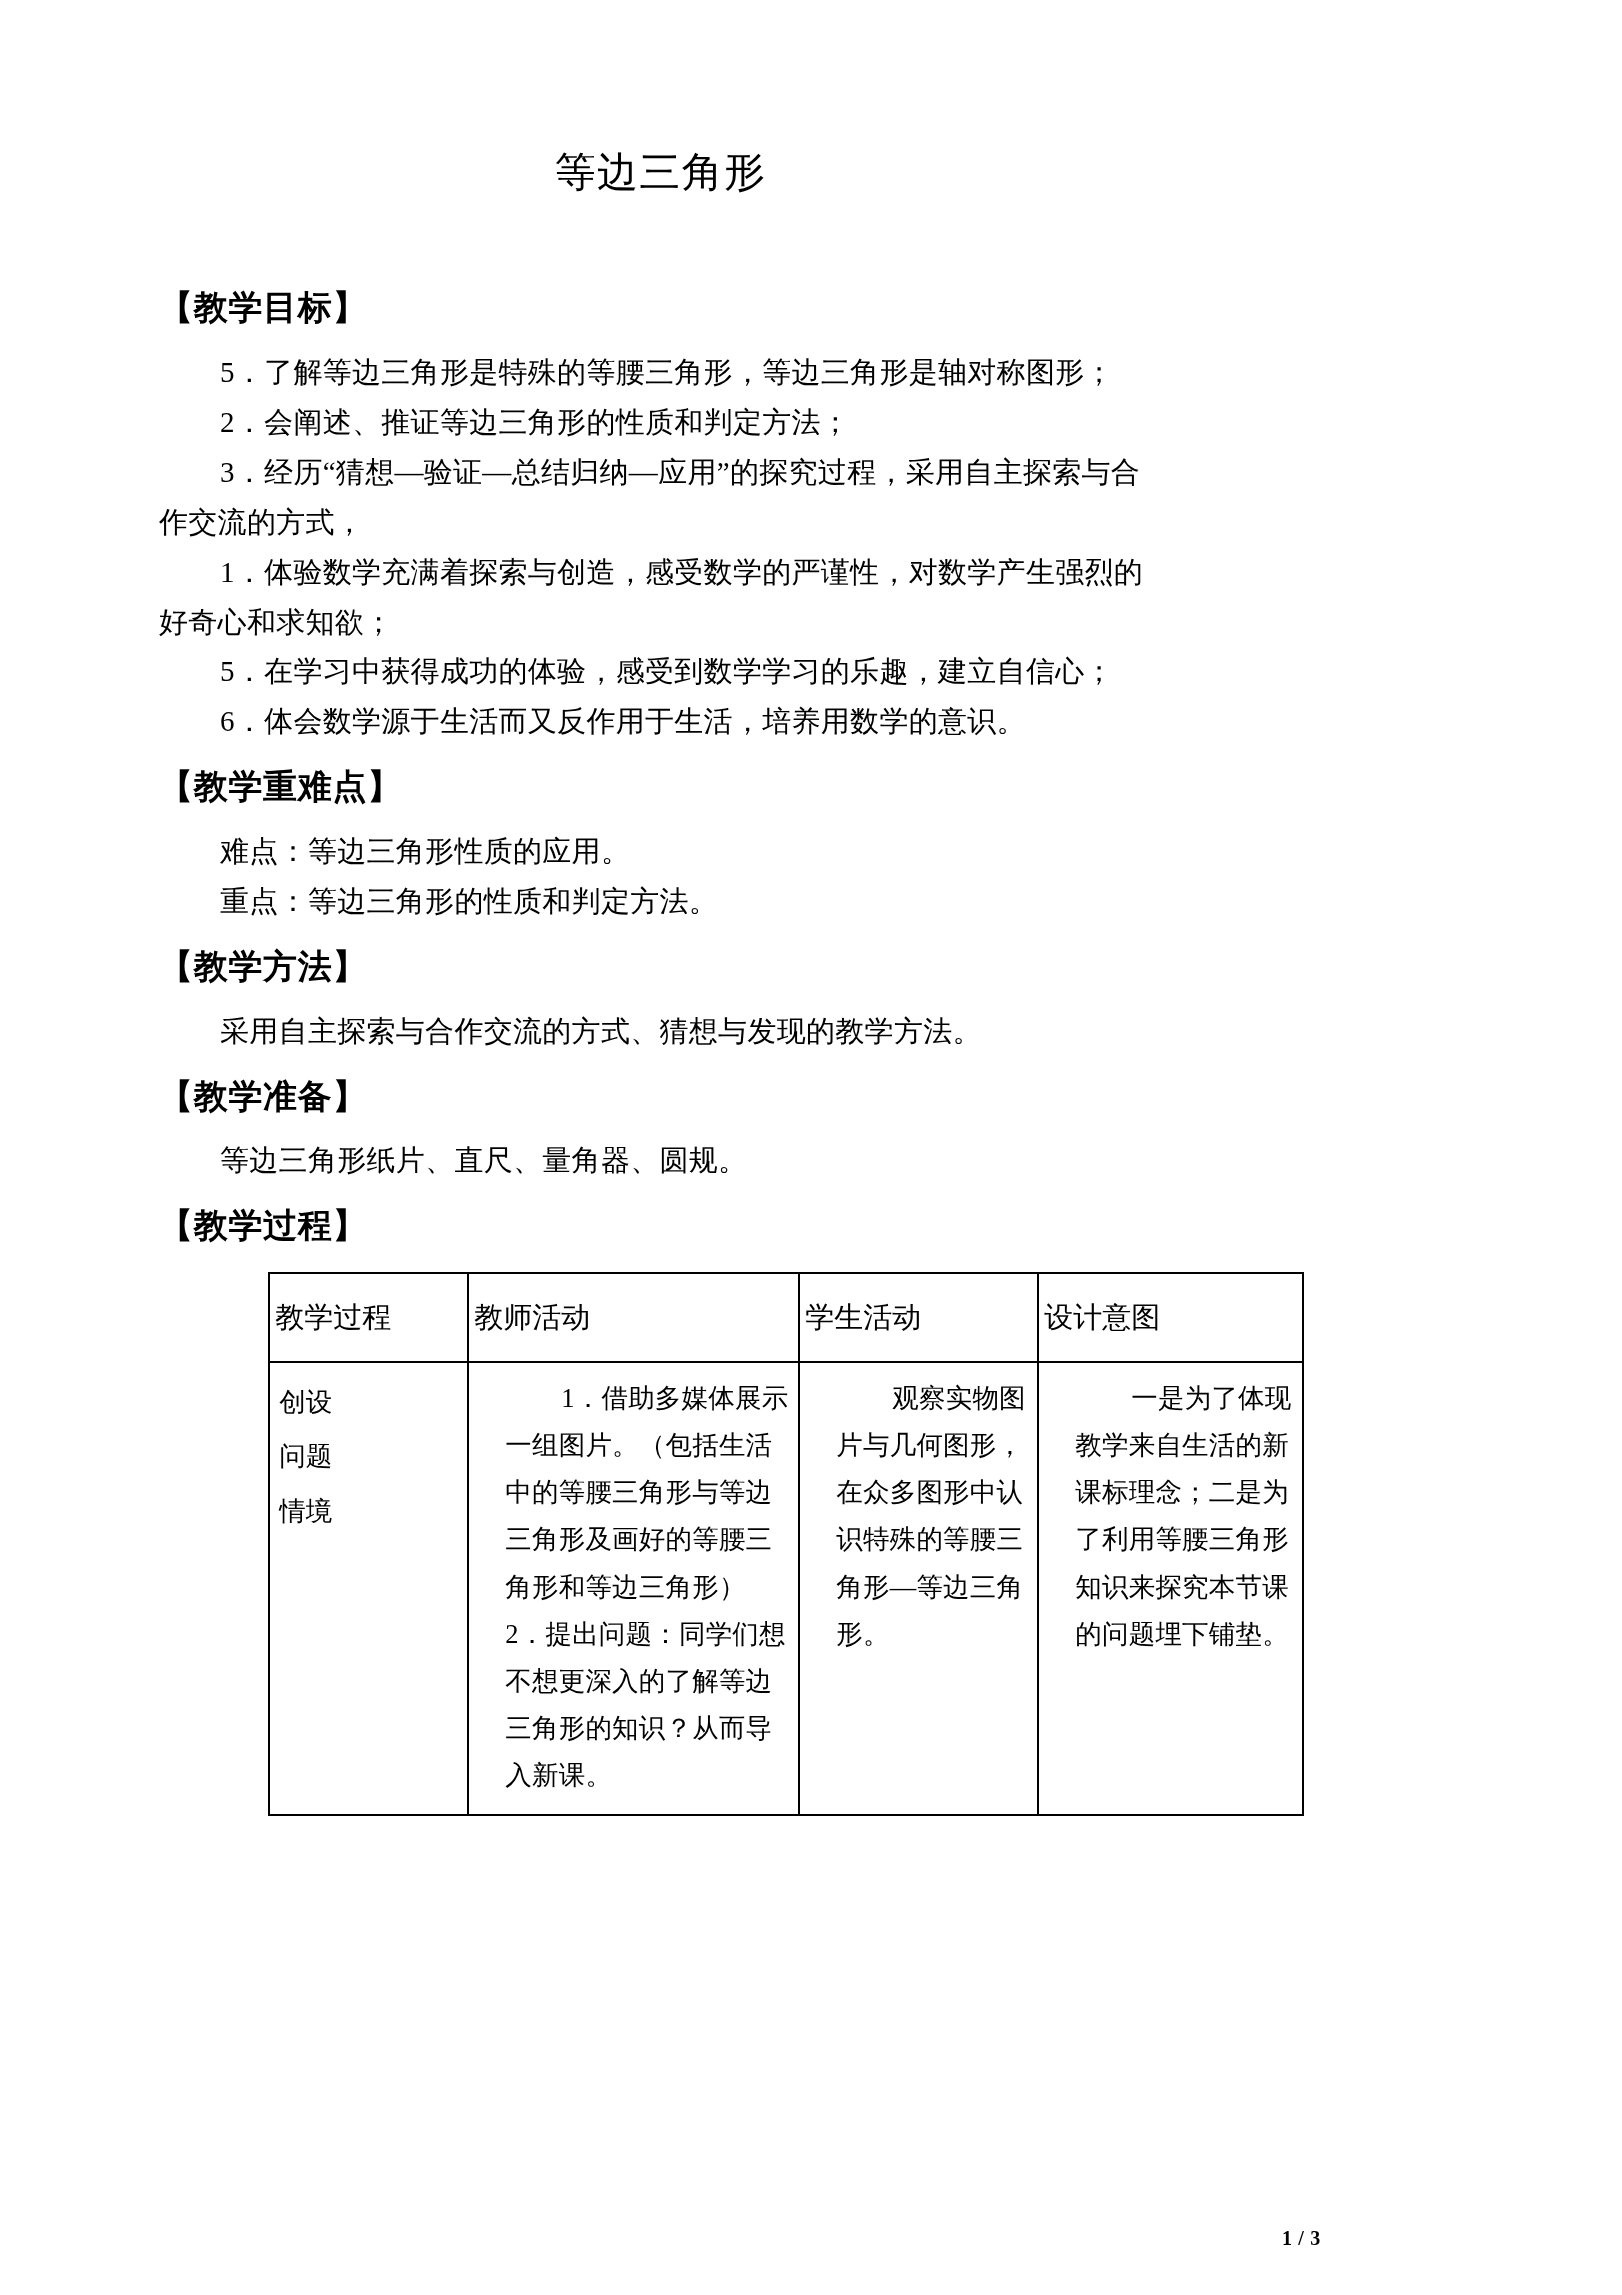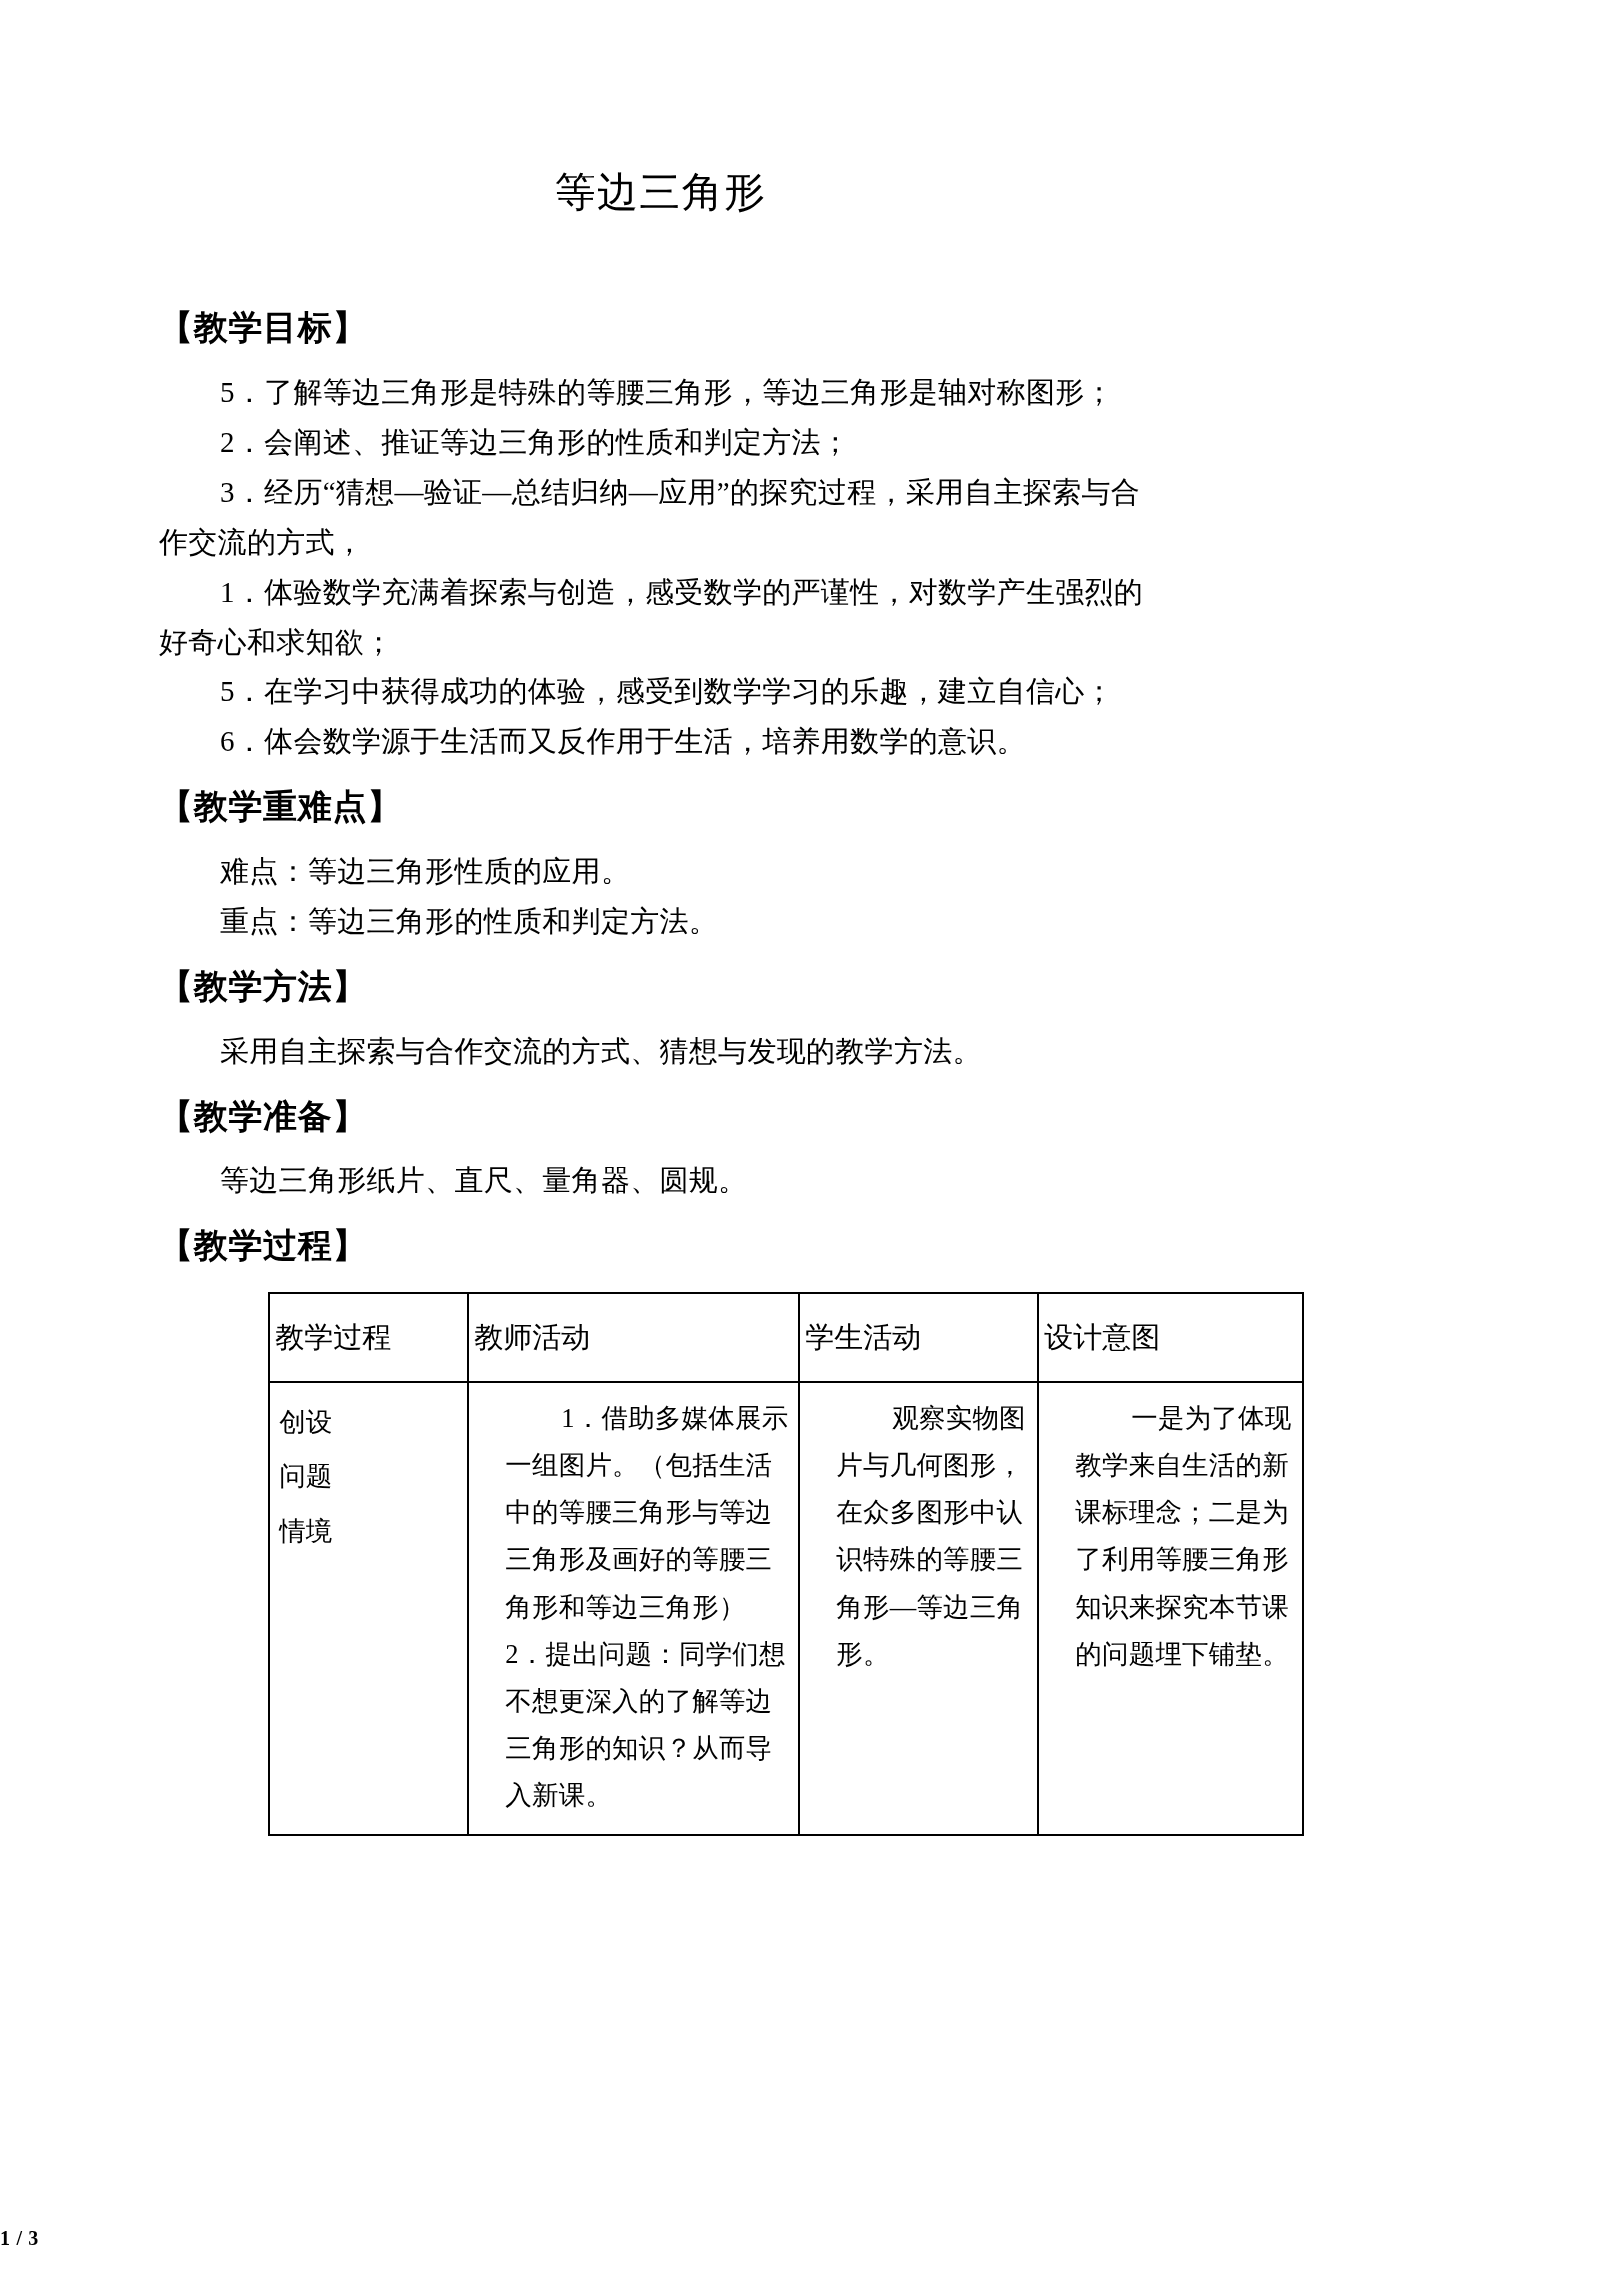--- a/index.html
+++ b/index.html
@@ -10,21 +10,21 @@
   body {
     font-family: "Liberation Serif", "DejaVu Serif", serif;
     color: #000000;
   }
   .page {
     position: relative;
     width: 1321px;
     height: 2295px;
     background: #ffffff;
     box-sizing: border-box;
-    padding: 68px 159px 53px 159px;
+    padding: 48px 159px 53px 159px;
     overflow: hidden;
   }
   .doc-title {
     text-align: center;
     font-size: 41px;
     line-height: 1.25;
     letter-spacing: 1.3px;
     margin-top: 99px;
     margin-bottom: 0;
     font-weight: normal;
@@ -98,21 +98,21 @@
   .para-indent {
     text-indent: 56px;
     margin-left: 27px;
   }
 
   .page-footer {
     position: absolute;
     left: 0;
     right: 0;
     bottom: 45px;
-    text-align: left;
+    text-align: right;
     font-size: 20px;
     font-weight: bold;
     letter-spacing: 0.7px;
   }
 </style>
 </head>
 <body>
 
 <div class="page">
 

